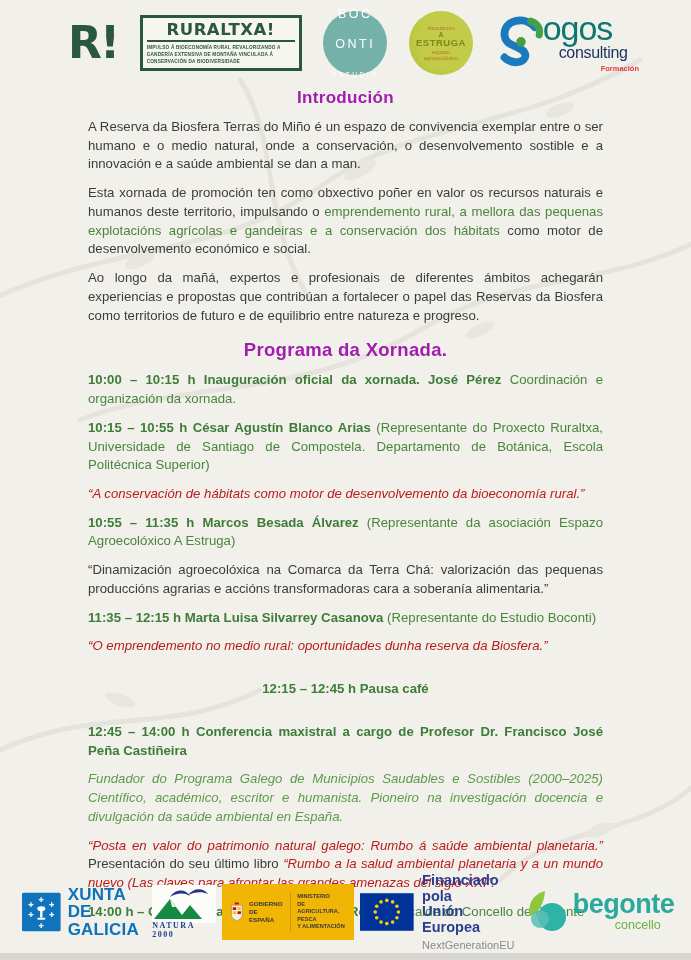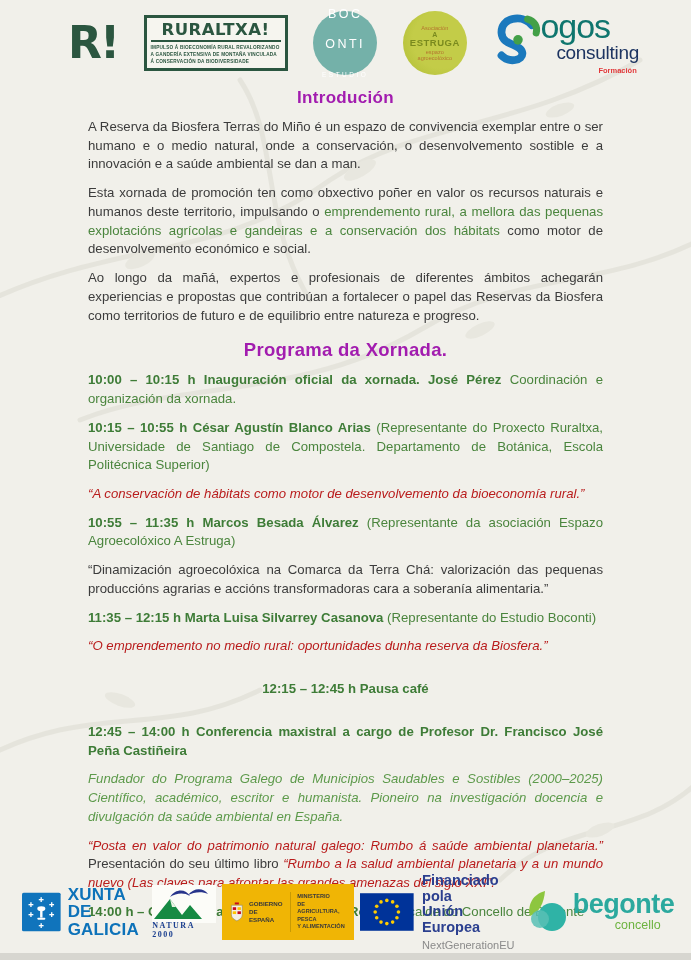--- a/index.html
+++ b/index.html
@@ -4,35 +4,35 @@
 <style>
   * { margin:0; padding:0; box-sizing:border-box; }
   body { background:#ffffff; font-family:"Liberation Sans", sans-serif; display:flex; justify-content:center; }
   .page { position:relative; width:691px; height:960px; background:#f1f0ea; overflow:hidden; }
   .page::after { content:""; position:absolute; left:0; right:0; bottom:0; height:7px; background:#d7d6d0; }
   .watermark { position:absolute; inset:0; pointer-events:none; opacity:.55; }
 
   
   .header { position:relative; display:flex; align-items:center; justify-content:space-between; padding:8px 52px 0 68px; height:78px; }
   .rmark { font-weight:900; font-size:44px; color:#2b5640; line-height:1; letter-spacing:-2px; font-family:"DejaVu Sans", sans-serif; }
-  .ruraltxa-box { width:144px; border:3px solid #2b5640; background:#f6f5ef; padding:2px 4px 3px; }
+  .ruraltxa-box { width:162px; border:3px solid #2b5640; background:#f6f5ef; padding:2px 4px 3px; }
   .ruraltxa-title { color:#2b5640; font-weight:800; font-size:16.5px; text-align:center; letter-spacing:.5px; border-bottom:2px solid #2b5640; padding-bottom:1px; margin-bottom:2px; font-family:"DejaVu Sans", sans-serif; }
   .ruraltxa-tag { color:#2b5640; font-weight:700; font-size:4.7px; line-height:1.5; text-transform:uppercase; letter-spacing:.2px; }
   .circle-logo { width:64px; height:64px; border-radius:50%; display:flex; flex-direction:column; align-items:center; justify-content:center; text-align:center; line-height:1.1; }
   .boconti { background:#74b1a9; color:#ffffff;gap:16px; }
   .boconti .l1 { font-size:12.5px; letter-spacing:2.5px; font-weight:400; }
   .boconti .l3 { font-size:6.5px; letter-spacing:2.5px; margin-top:3px; }
   .estruga { background:#bcc63f; background:radial-gradient(circle at 60% 45%, #c3cc48 55%, #aebb33 100%); }
   .estruga .small { font-size:5.6px; color:#b5762f; }
   .estruga .big { font-size:7px; color:#7a8a1e; font-weight:700; line-height:1; }
   .estruga .name { font-size:9.5px; color:#7a8a1e; font-weight:700; letter-spacing:.5px; line-height:1.1; }
   .sogos { display:flex; align-items:flex-start; }
   .sogos-text { display:flex; flex-direction:column; margin-left:-4px; }
   .sogos-name { font-size:34px; color:#0f766e; font-weight:400; line-height:.9; letter-spacing:-1px; }
-  .sogos-sub { font-size:19px; color:#1d3461; margin-left:16px; margin-top:0px; letter-spacing:-.3px; }
+  .sogos-sub { font-size:16px; color:#1d3461; margin-left:16px; margin-top:0px; letter-spacing:-.3px; }
   .sogos-tag { font-size:7.5px; color:#e2383a; font-weight:700; margin-left:58px; margin-top:2px; }
 
   
   .content { position:relative; padding:4px 88px 0 88px; }
   .section-heading { text-align:center; color:#a21caf; font-weight:700; font-size:17px; margin:6px 0 10px; letter-spacing:.3px; }
   .program-heading { font-size:18.5px; margin:14px 0 10px; }
   .para { font-size:13.2px; line-height:1.42; margin:10px 0; text-align:justify; }
   .align-center { text-align:center; }
   .mt-lg { margin-top:24px; }
   .seg-dark { color:#3c3c3c; }

